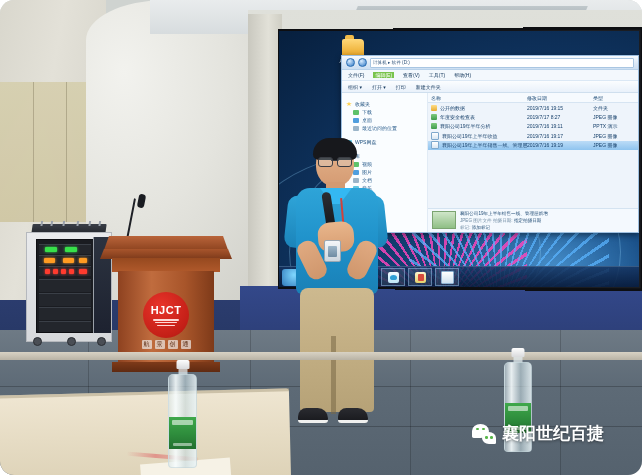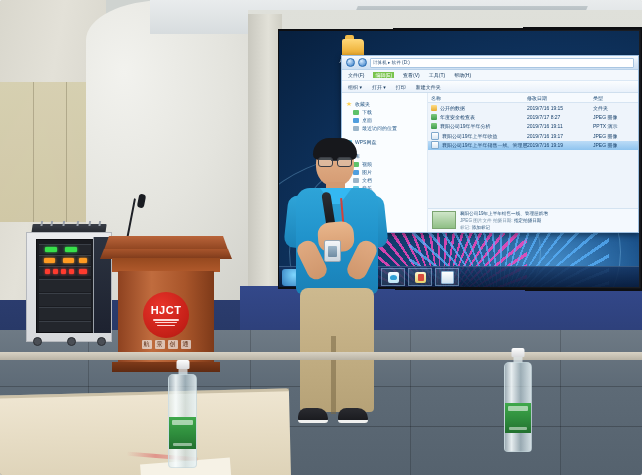--- a/index.html
+++ b/index.html
@@ -10,21 +10,21 @@
     height: 475px;
     overflow: hidden;
     font-family: "Liberation Sans", sans-serif;
   }
 
   
   #photo {
     position: absolute;
     left: 0px; top: 0px;
     width: 642px; height: 475px;
-    border-radius: 2px;
+    border-radius: 14px;
     overflow: hidden;
     background: #cfd3d0;
   }
 
   
   .wall-left {
     position: absolute; left: 0; top: 0; width: 106px; height: 330px;
     background: linear-gradient(100deg, #d9d7cd 0%, #e3e1d8 40%, #d2d0c6 100%);
   }
   .wall-left-panel {
@@ -840,14 +840,25 @@
     <div class="cap"></div>
     <div class="neck"></div>
     <div class="body">
       <div class="label">
         <div class="l1"></div>
           <div class="l2"></div>
       </div>
     </div>
   </div>
 
+  <div class="watermark">
+    <div class="wechat">
+      <div class="b1"></div>
+      <div class="b2"></div>
+      <div class="d d1"></div>
+      <div class="d d2"></div>
+      <div class="d d3"></div>
+      <div class="d d4"></div>
+    </div>
+    <span>襄阳世纪百捷</span>
+  </div>
 
 </div>
 
 </body></html>

